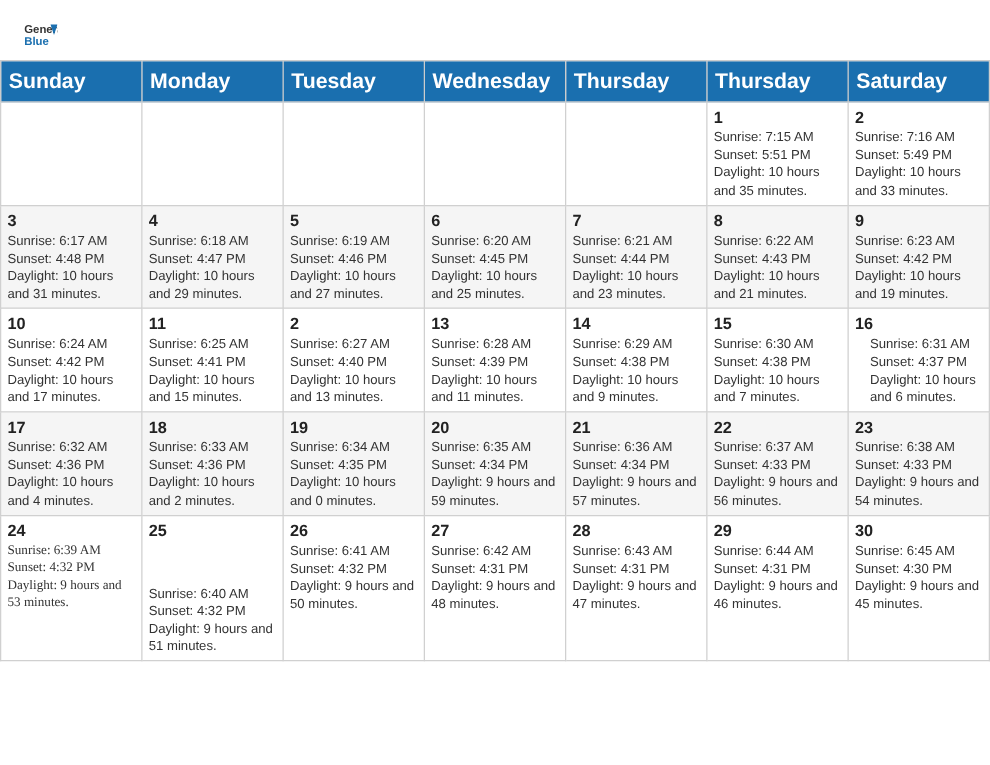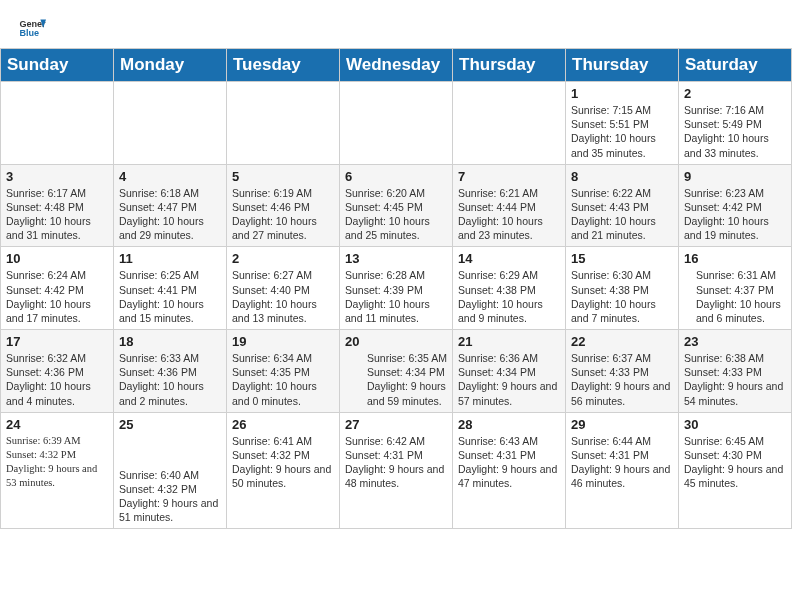--- a/index.html
+++ b/index.html
@@ -247,21 +247,21 @@
 Daylight: 10 hours and 2 minutes.</div>
         </td>
         <td>
           <span class="day-num">19</span>
           <div class="cell-info" style="white-space: pre-line;">Sunrise: 6:34 AM
 Sunset: 4:35 PM
 Daylight: 10 hours and 0 minutes.</div>
         </td>
         <td>
           <span class="day-num">20</span>
-          <div class="cell-info" style="white-space: pre-line; margin-left: 22px;">Sunrise: 6:35 AM
+          <div class="cell-info" style="white-space: pre-line;">Sunrise: 6:35 AM
 Sunset: 4:34 PM
 Daylight: 9 hours and 59 minutes.</div>
         </td>
         <td>
           <span class="day-num">21</span>
           <div class="cell-info" style="white-space: pre-line;">Sunrise: 6:36 AM
 Sunset: 4:34 PM
 Daylight: 9 hours and 57 minutes.</div>
         </td>
         <td>

